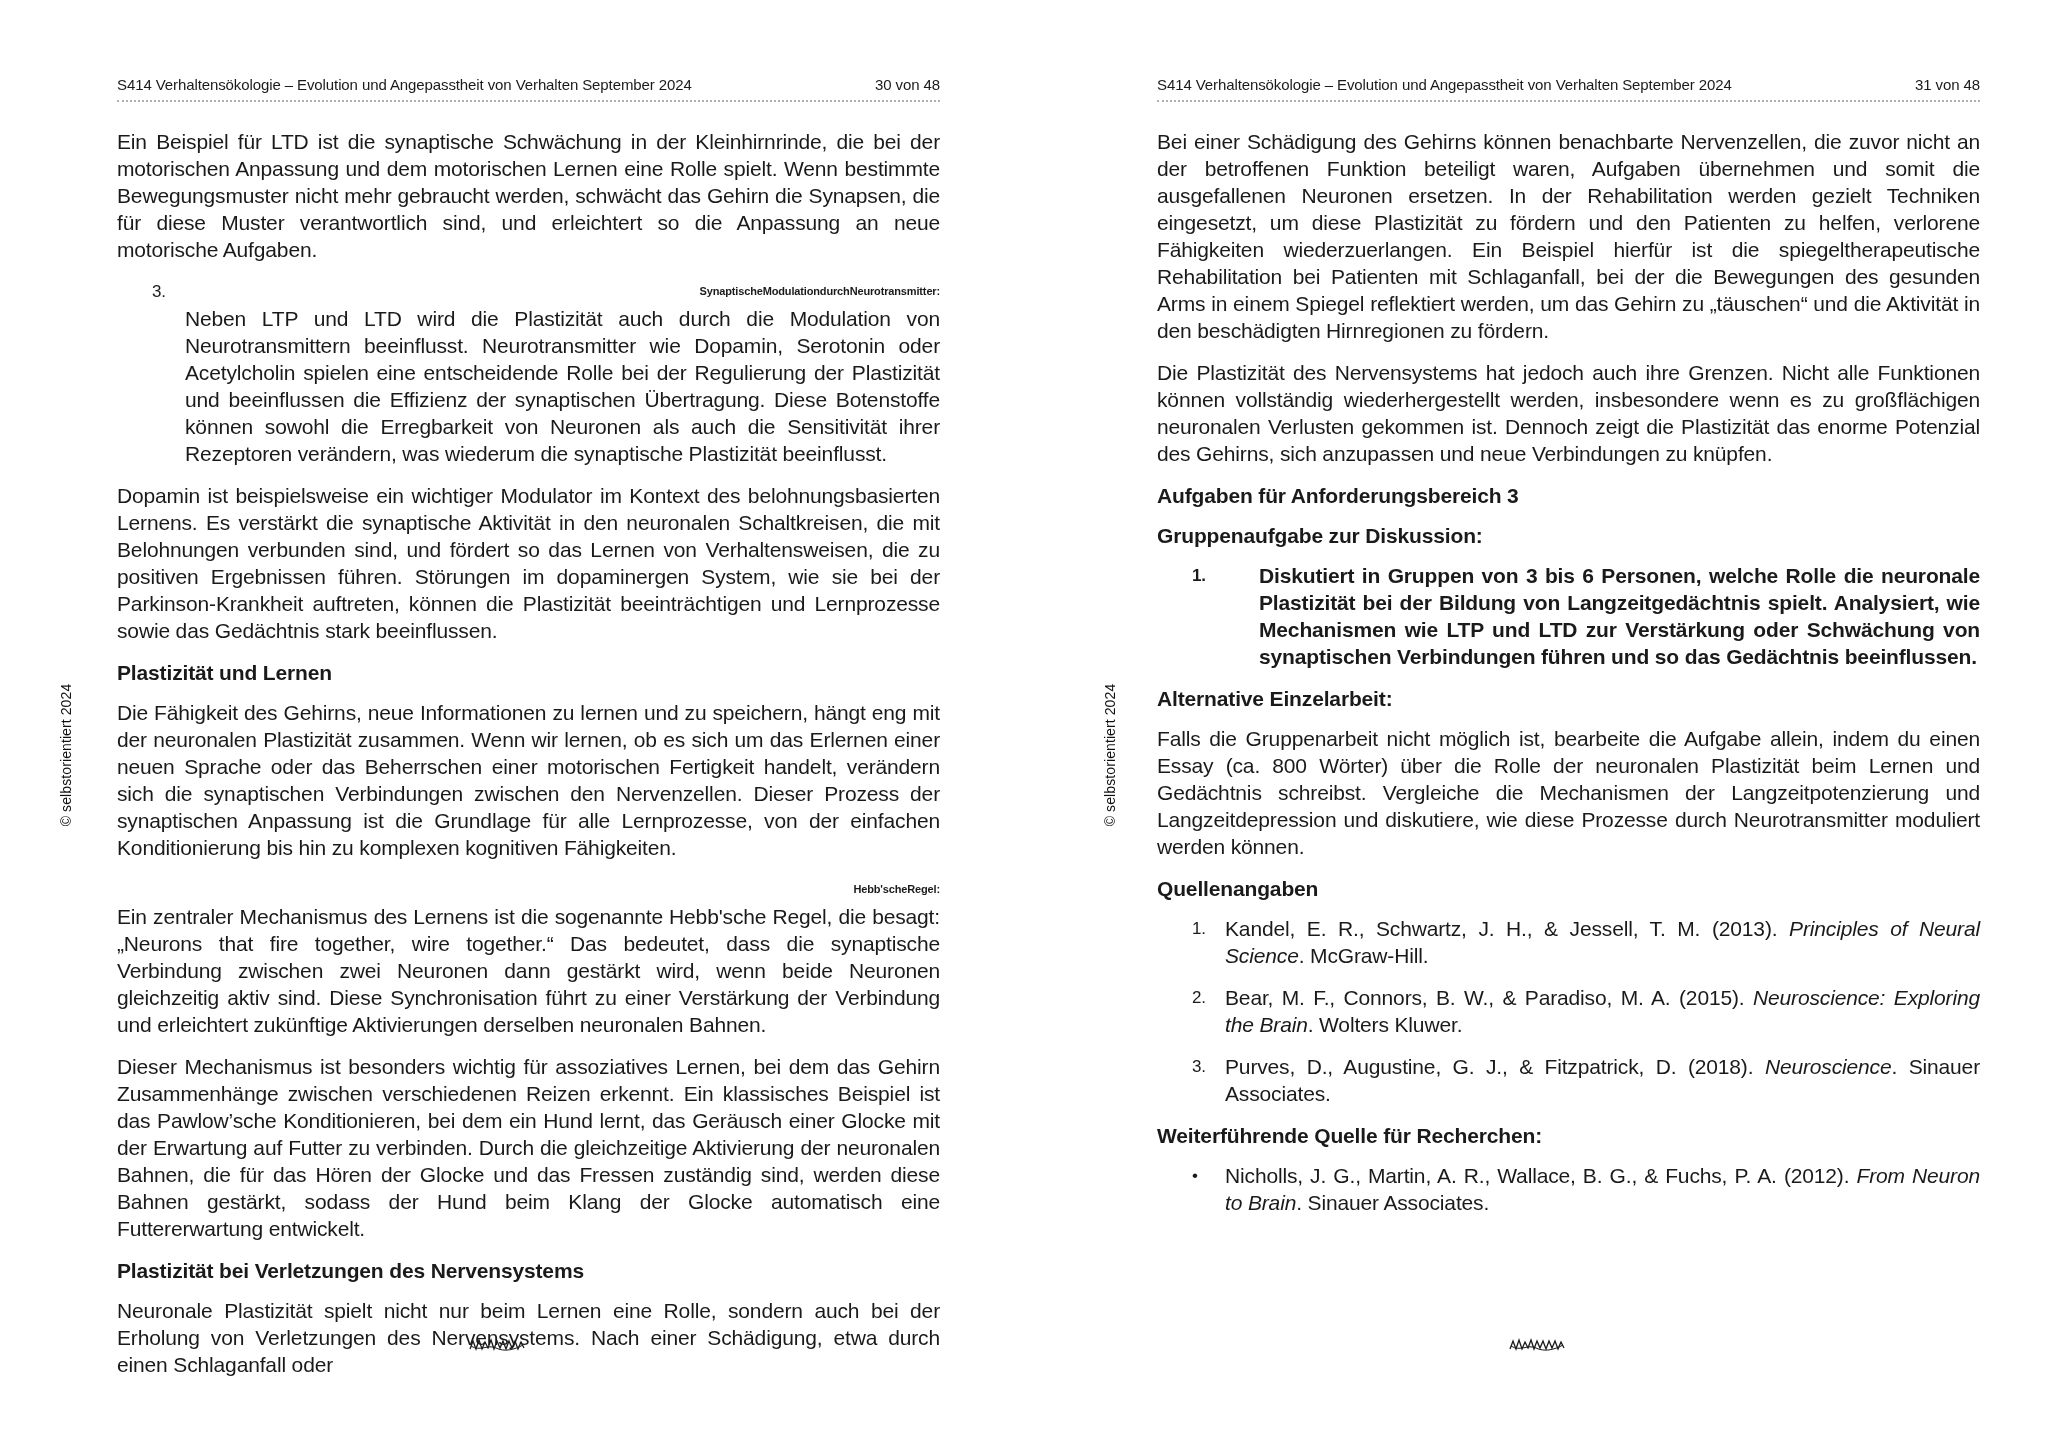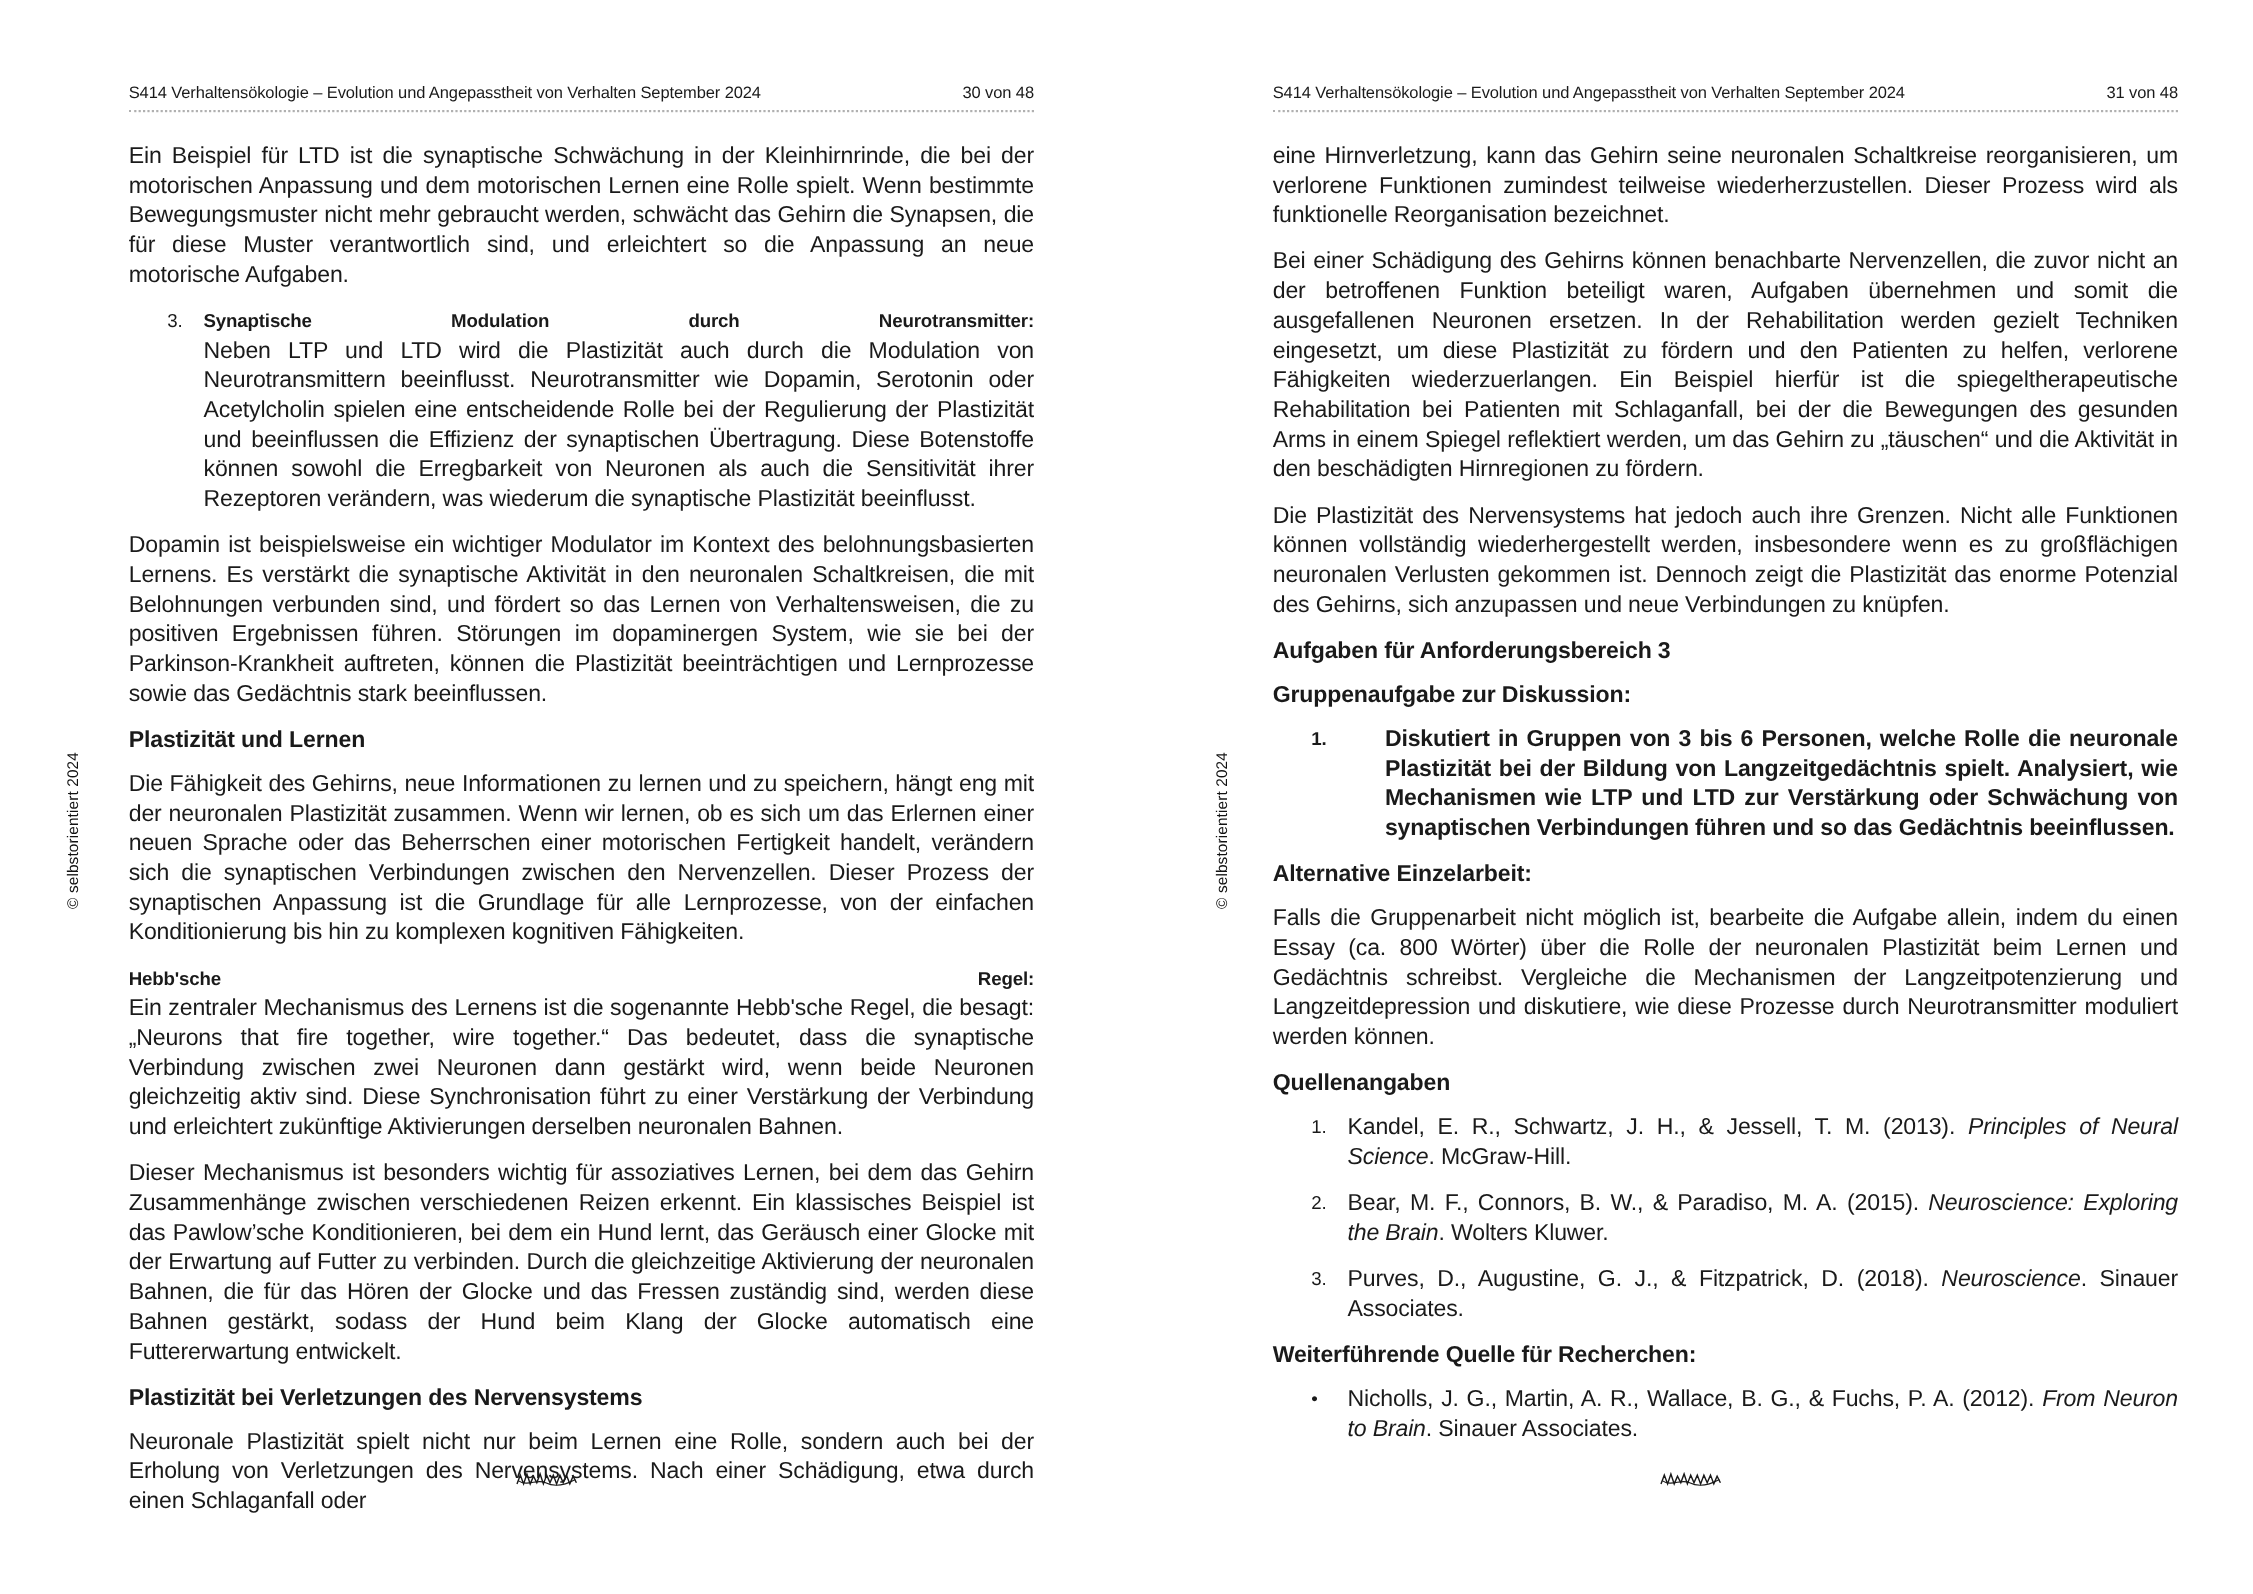--- a/index.html
+++ b/index.html
@@ -31,22 +31,22 @@
     text-align:justify;
     margin-bottom:15px;
   }
   .heading {
     font-size:21px; line-height:27px; font-weight:bold; letter-spacing:-0.15px;
     margin-bottom:13px;
   }
   .bold { font-weight:bold;margin-left:34px; }
 
   .spread {
-    display:flex; justify-content:space-between;
-    font-size:17px; line-height:27px; font-weight:bold; letter-spacing:-0.15px;
+    display:flex; justify-content:flex-end;
+    font-size:11px; line-height:27px; font-weight:bold; letter-spacing:-0.15px;
   }
 
   .list-item { display:flex; margin-bottom:15px; }
   .list-item .num {
     flex:none; width:33px; margin-left:35px;
     font-size:17px; line-height:27px; letter-spacing:-0.15px;
   }
   .list-item .list-body { flex:1; min-width:0; }
   .list-item .list-body .para { margin-bottom:0; }
 
@@ -130,21 +130,20 @@
 
   <div class="page page-right">
     <div class="watermark">© selbstorientiert 2024</div>
 
     <div class="content">
       <div class="header">
         <span>S414 Verhaltensökologie – Evolution und Angepasstheit von Verhalten September 2024</span>
         <span>31 von 48</span>
       </div>
 
-      <p class="para">eine Hirnverletzung, kann das Gehirn seine neuronalen Schaltkreise reorganisieren, um verlorene Funktionen zumindest teilweise wiederherzustellen. Dieser Prozess wird als funktionelle Reorganisation bezeichnet.</p>
 
       <p class="para">Bei einer Schädigung des Gehirns können benachbarte Nervenzellen, die zuvor nicht an der betroffenen Funktion beteiligt waren, Aufgaben übernehmen und somit die ausgefallenen Neuronen ersetzen. In der Rehabilitation werden gezielt Techniken eingesetzt, um diese Plastizität zu fördern und den Patienten zu helfen, verlorene Fähigkeiten wiederzuerlangen. Ein Beispiel hierfür ist die spiegeltherapeutische Rehabilitation bei Patienten mit Schlaganfall, bei der die Bewegungen des gesunden Arms in einem Spiegel reflektiert werden, um das Gehirn zu „täuschen“ und die Aktivität in den beschädigten Hirnregionen zu fördern.</p>
 
       <p class="para">Die Plastizität des Nervensystems hat jedoch auch ihre Grenzen. Nicht alle Funktionen können vollständig wiederhergestellt werden, insbesondere wenn es zu großflächigen neuronalen Verlusten gekommen ist. Dennoch zeigt die Plastizität das enorme Potenzial des Gehirns, sich anzupassen und neue Verbindungen zu knüpfen.</p>
 
       <div class="heading">Aufgaben für Anforderungsbereich 3</div>
 
       <div class="heading">Gruppenaufgabe zur Diskussion:</div>
 
       <div class="list-item">

